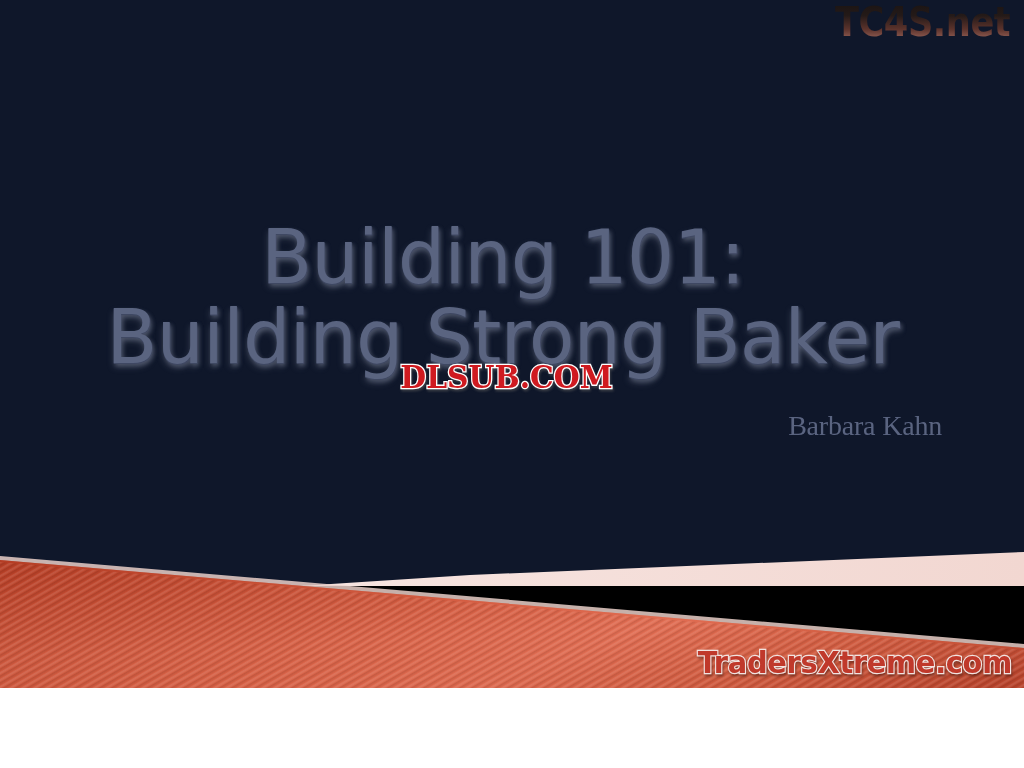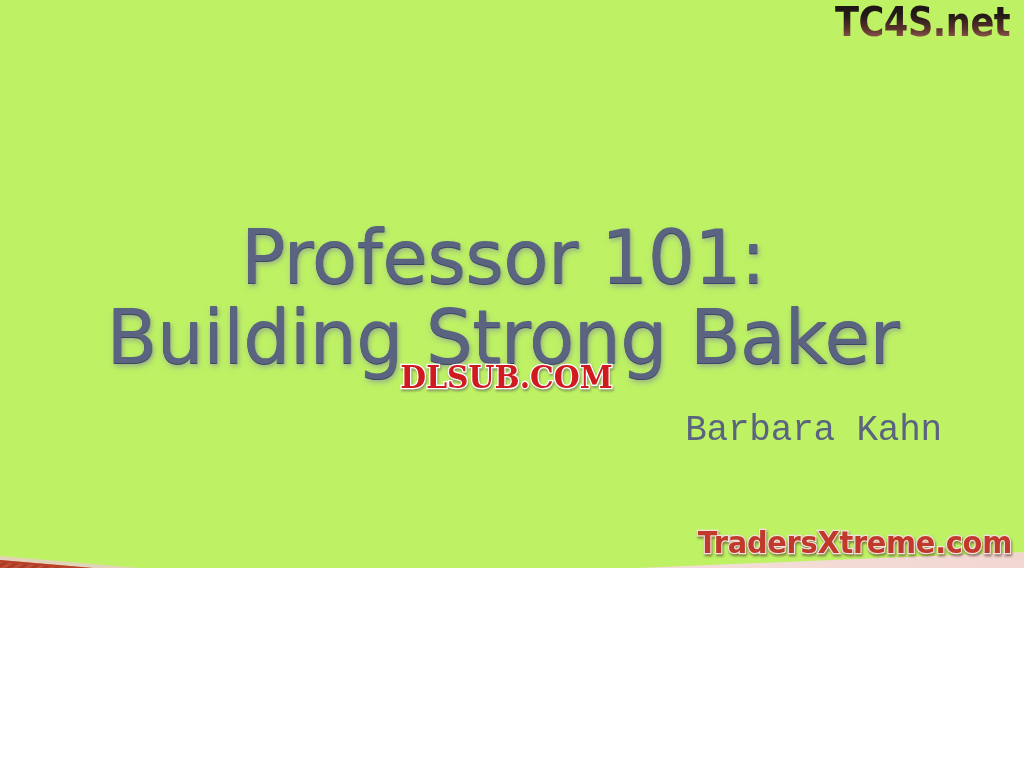--- a/index.html
+++ b/index.html
@@ -4,23 +4,23 @@
 <style>
   html, body {
     margin: 0;
     padding: 0;
     background: #ffffff;
   }
 
   #slide {
     position: relative;
     width: 1024px;
-    height: 568px;
+    height: 688px;
     overflow: hidden;
-    background: #bef264;
+    background: #0f172a;
     font-family: "DejaVu Sans", sans-serif;
   }
 
   
   .tc4s-watermark {
     position: absolute;
     top: 2px;
     right: 14px;
     font-family: "DejaVu Sans", sans-serif;
     font-size: 40px;
@@ -90,22 +90,22 @@
 
   
   .subtitle-block {
     position: absolute;
     right: 82px;
     top: 408px;
     text-align: right;
   }
 
   .subtitle-line {
-    font-family: Liberation Mono, monospace;
-    font-size: 36px;
+    font-family: Liberation Serif, serif;
+    font-size: 28px;
     font-weight: normal;
     line-height: 1.28;
     color: #5a6480;
     white-space: nowrap;
     letter-spacing: -0.2px;
   }
 
   
   .band-layer {
     position: absolute;
@@ -194,21 +194,21 @@
       <clipPath id="orangeClip2">
         <polygon points="0,562 1024,650 1024,768 0,768"></polygon>
       </clipPath>
     </defs>
     <g clip-path="url(#orangeClip2)">
       <rect x="0" y="540" width="1024" height="240" fill="url(#diagStripes)"></rect>
     </g>
   </svg>
 
   <div class="title-block">
-    <div class="title-line">Professor 101:</div>
+    <div class="title-line">Building 101:</div>
     <div class="title-line">Building Strong Baker</div>
   </div>
 
   <div class="dlsub-watermark">DLSUB.COM</div>
 
   <div class="subtitle-block">
     <div class="subtitle-line">Barbara Kahn</div>
   </div>
 
   <div class="traders-watermark">TradersXtreme.com</div>

